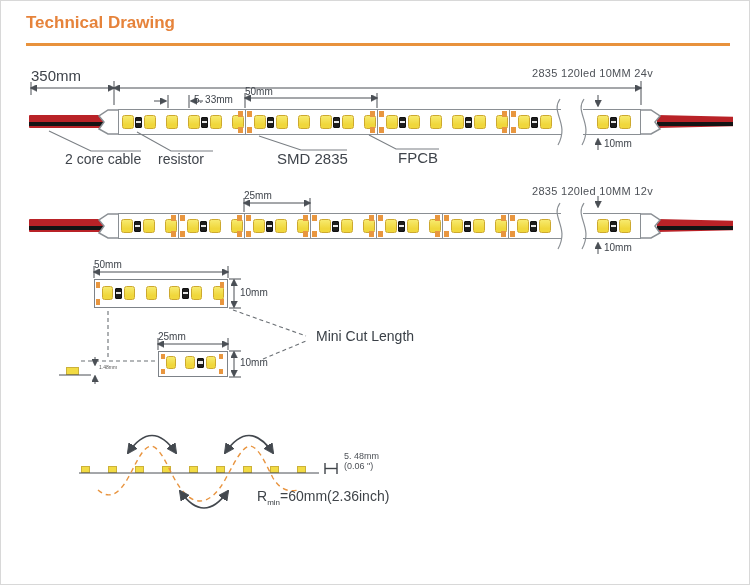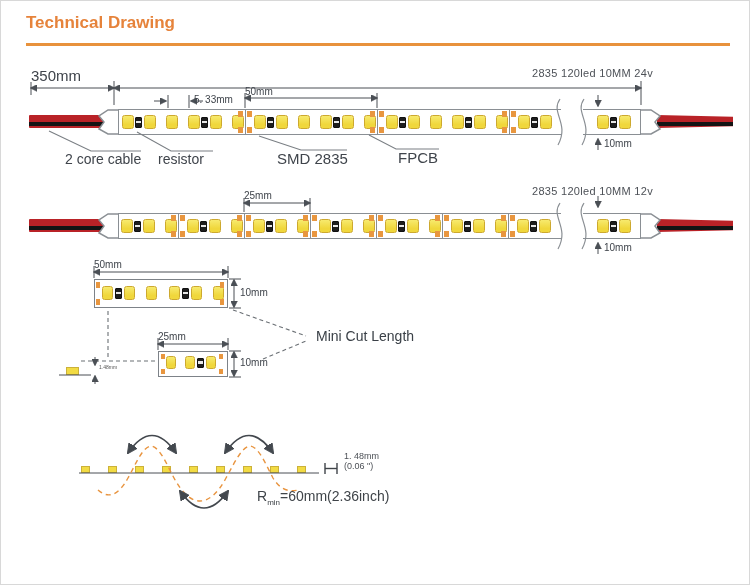--- a/index.html
+++ b/index.html
@@ -193,21 +193,21 @@
   <div class="txt dim ctr" style="left:243px;top:189px;width:66px;">25mm</div>
   <div class="txt dim" style="left:603px;top:241px;">10mm</div>
 
   <div class="txt dim ctr" style="left:93px;top:258px;width:134px;">50mm</div>
   <div class="txt dim" style="left:239px;top:286px;">10mm</div>
   <div class="txt dim ctr" style="left:157px;top:330px;width:70px;">25mm</div>
   <div class="txt dim" style="left:239px;top:356px;">10mm</div>
   <div class="txt" id="mini-cut-label" style="left:315px;top:328px;">Mini Cut Length</div>
   <div class="txt tiny" style="left:98px;top:364px;">1.48mm</div>
 
-  <div class="txt bendtxt" style="left:343px;top:451px;">1. 48mm</div>
+  <div class="txt bendtxt" style="left:343px;top:451px;">5. 48mm</div>
   <div class="txt bendtxt" style="left:343px;top:461px;">(0.06 ")</div>
   <div class="txt" id="rmin-label" style="left:256px;top:488px;"><span>R</span><sub>min</sub><span>=60mm(2.36inch)</span></div>
 
 <div class="led" style="left: 121px; top: 114px; width: 12px; height: 14px;"></div>
     <div class="led" style="left: 143px; top: 114px; width: 12px; height: 14px;"></div>
     <div class="led" style="left: 165px; top: 114px; width: 12px; height: 14px;"></div>
     <div class="res" style="left: 134px; top: 116px; height: 11px;"></div>
     <div class="led" style="left: 187px; top: 114px; width: 12px; height: 14px;"></div>
     <div class="led" style="left: 209px; top: 114px; width: 12px; height: 14px;"></div>
     <div class="led" style="left: 231px; top: 114px; width: 12px; height: 14px;"></div>

